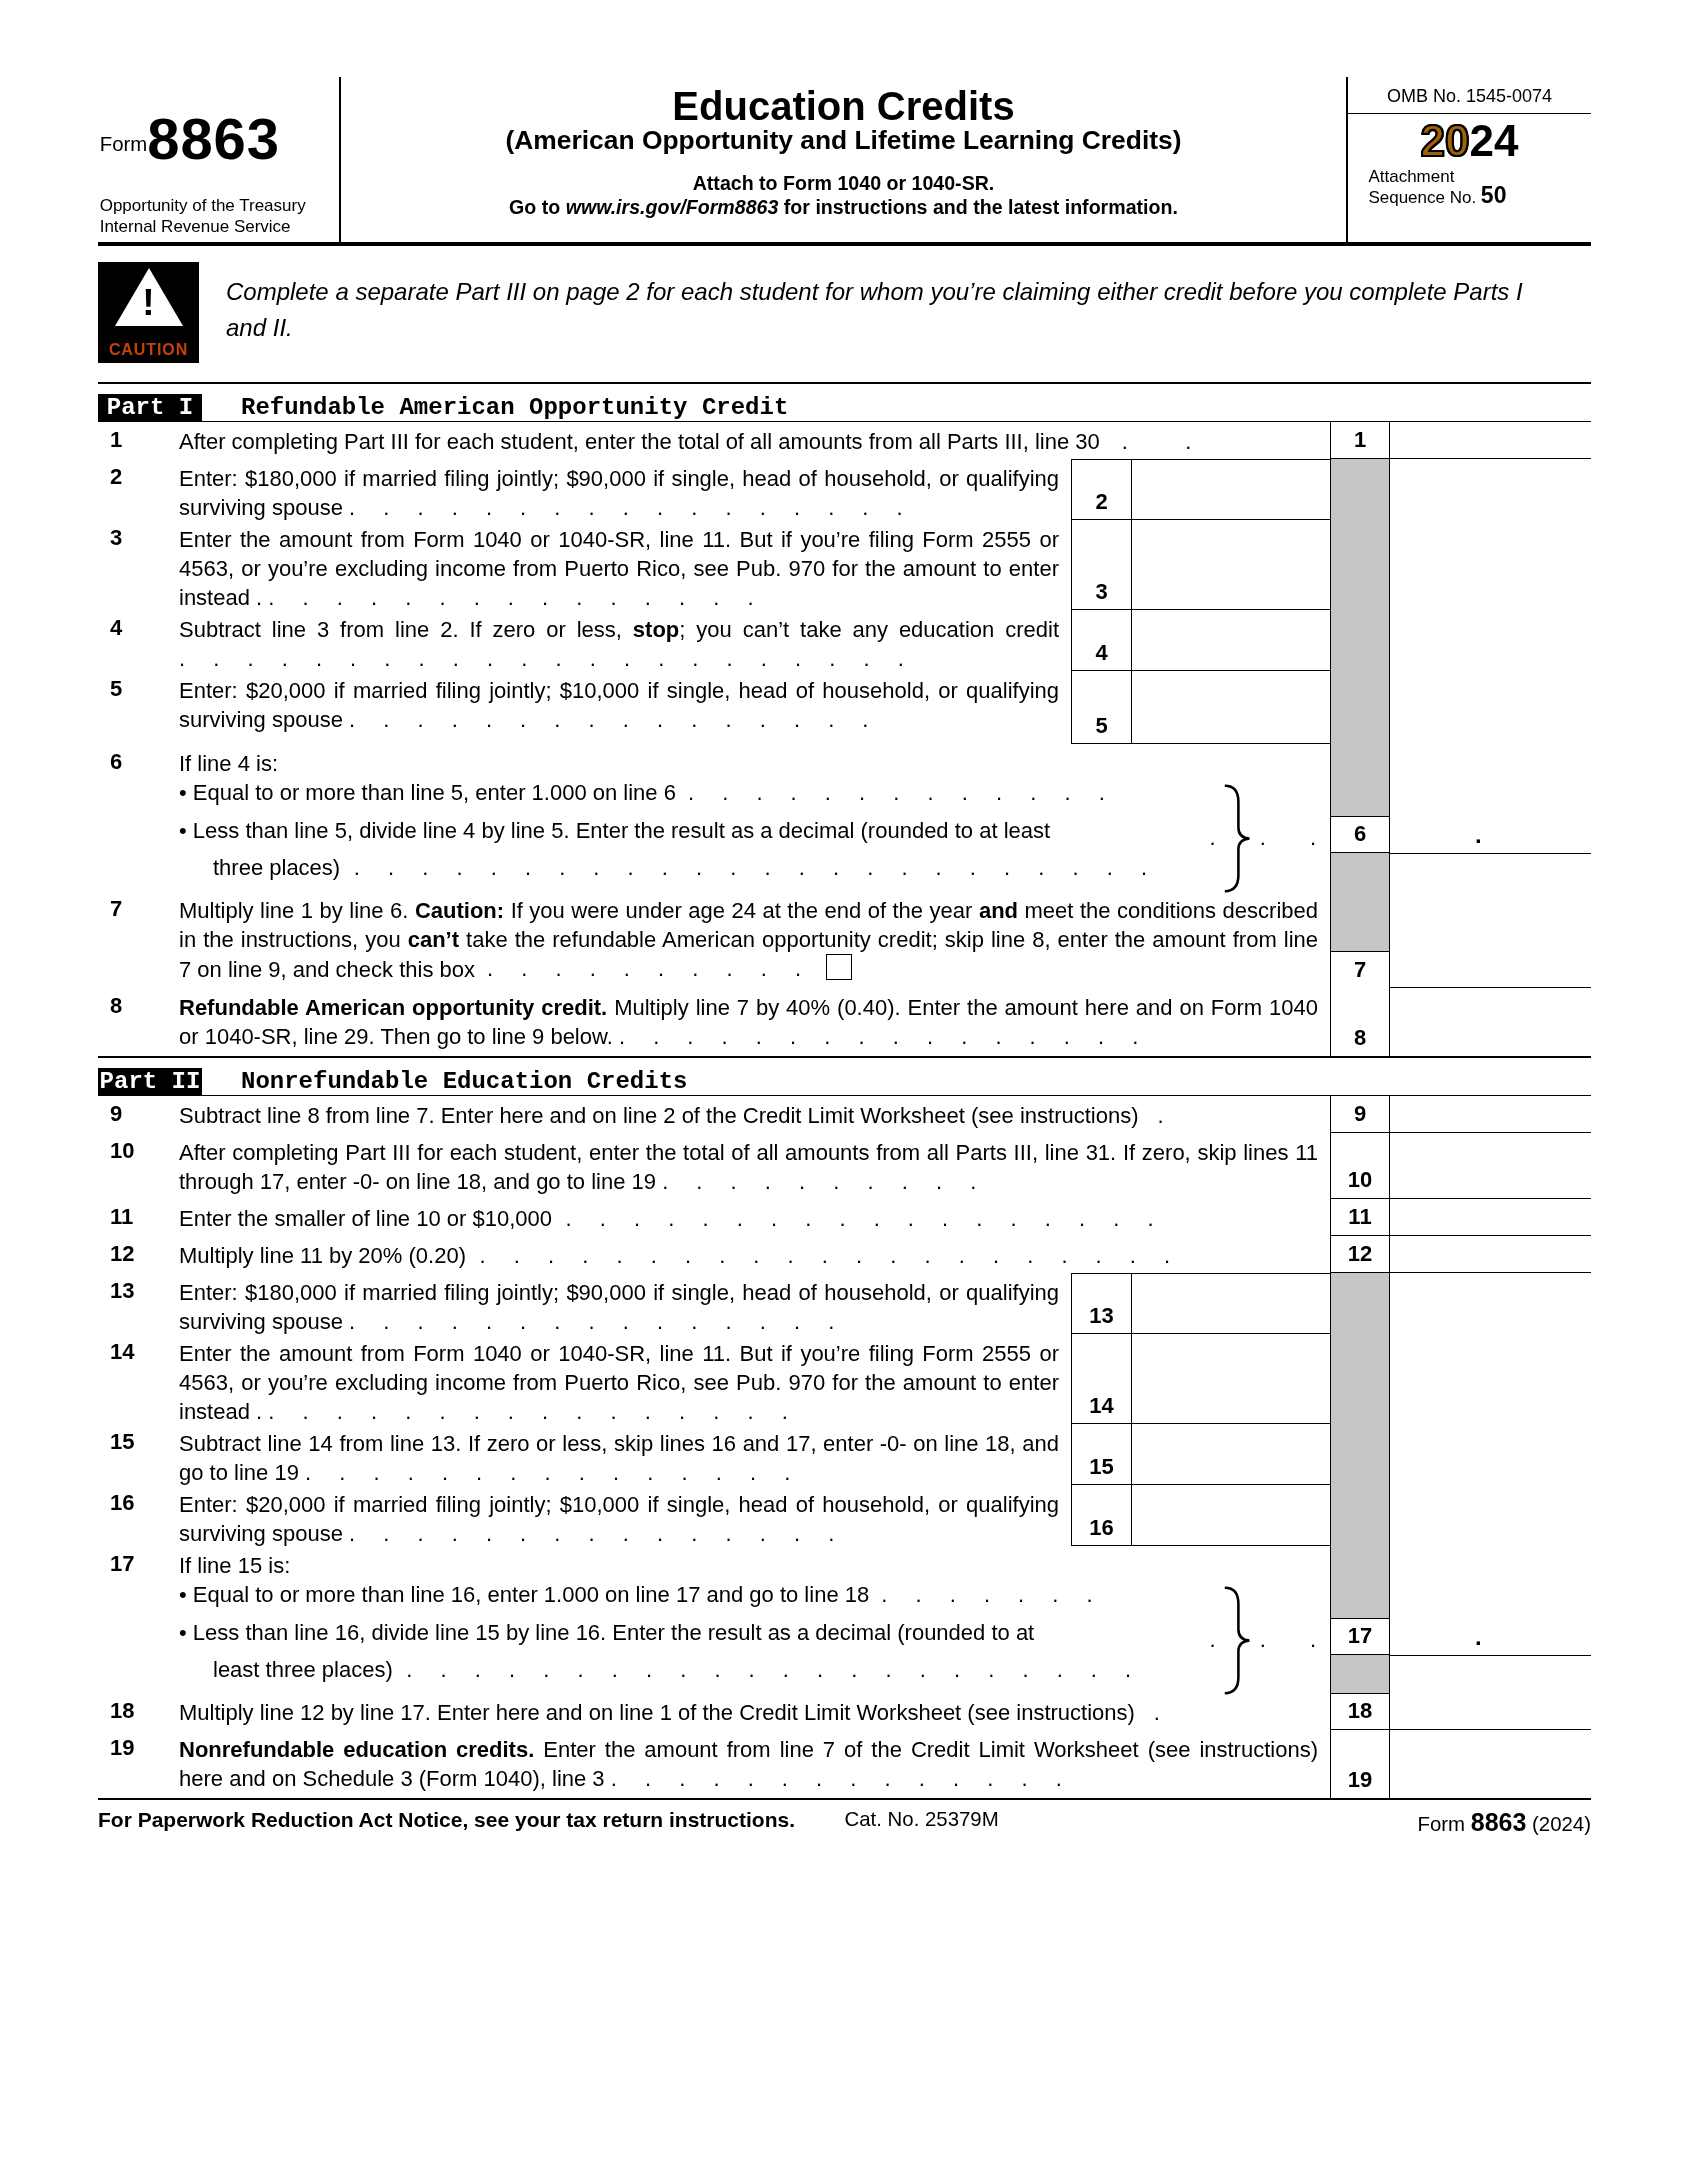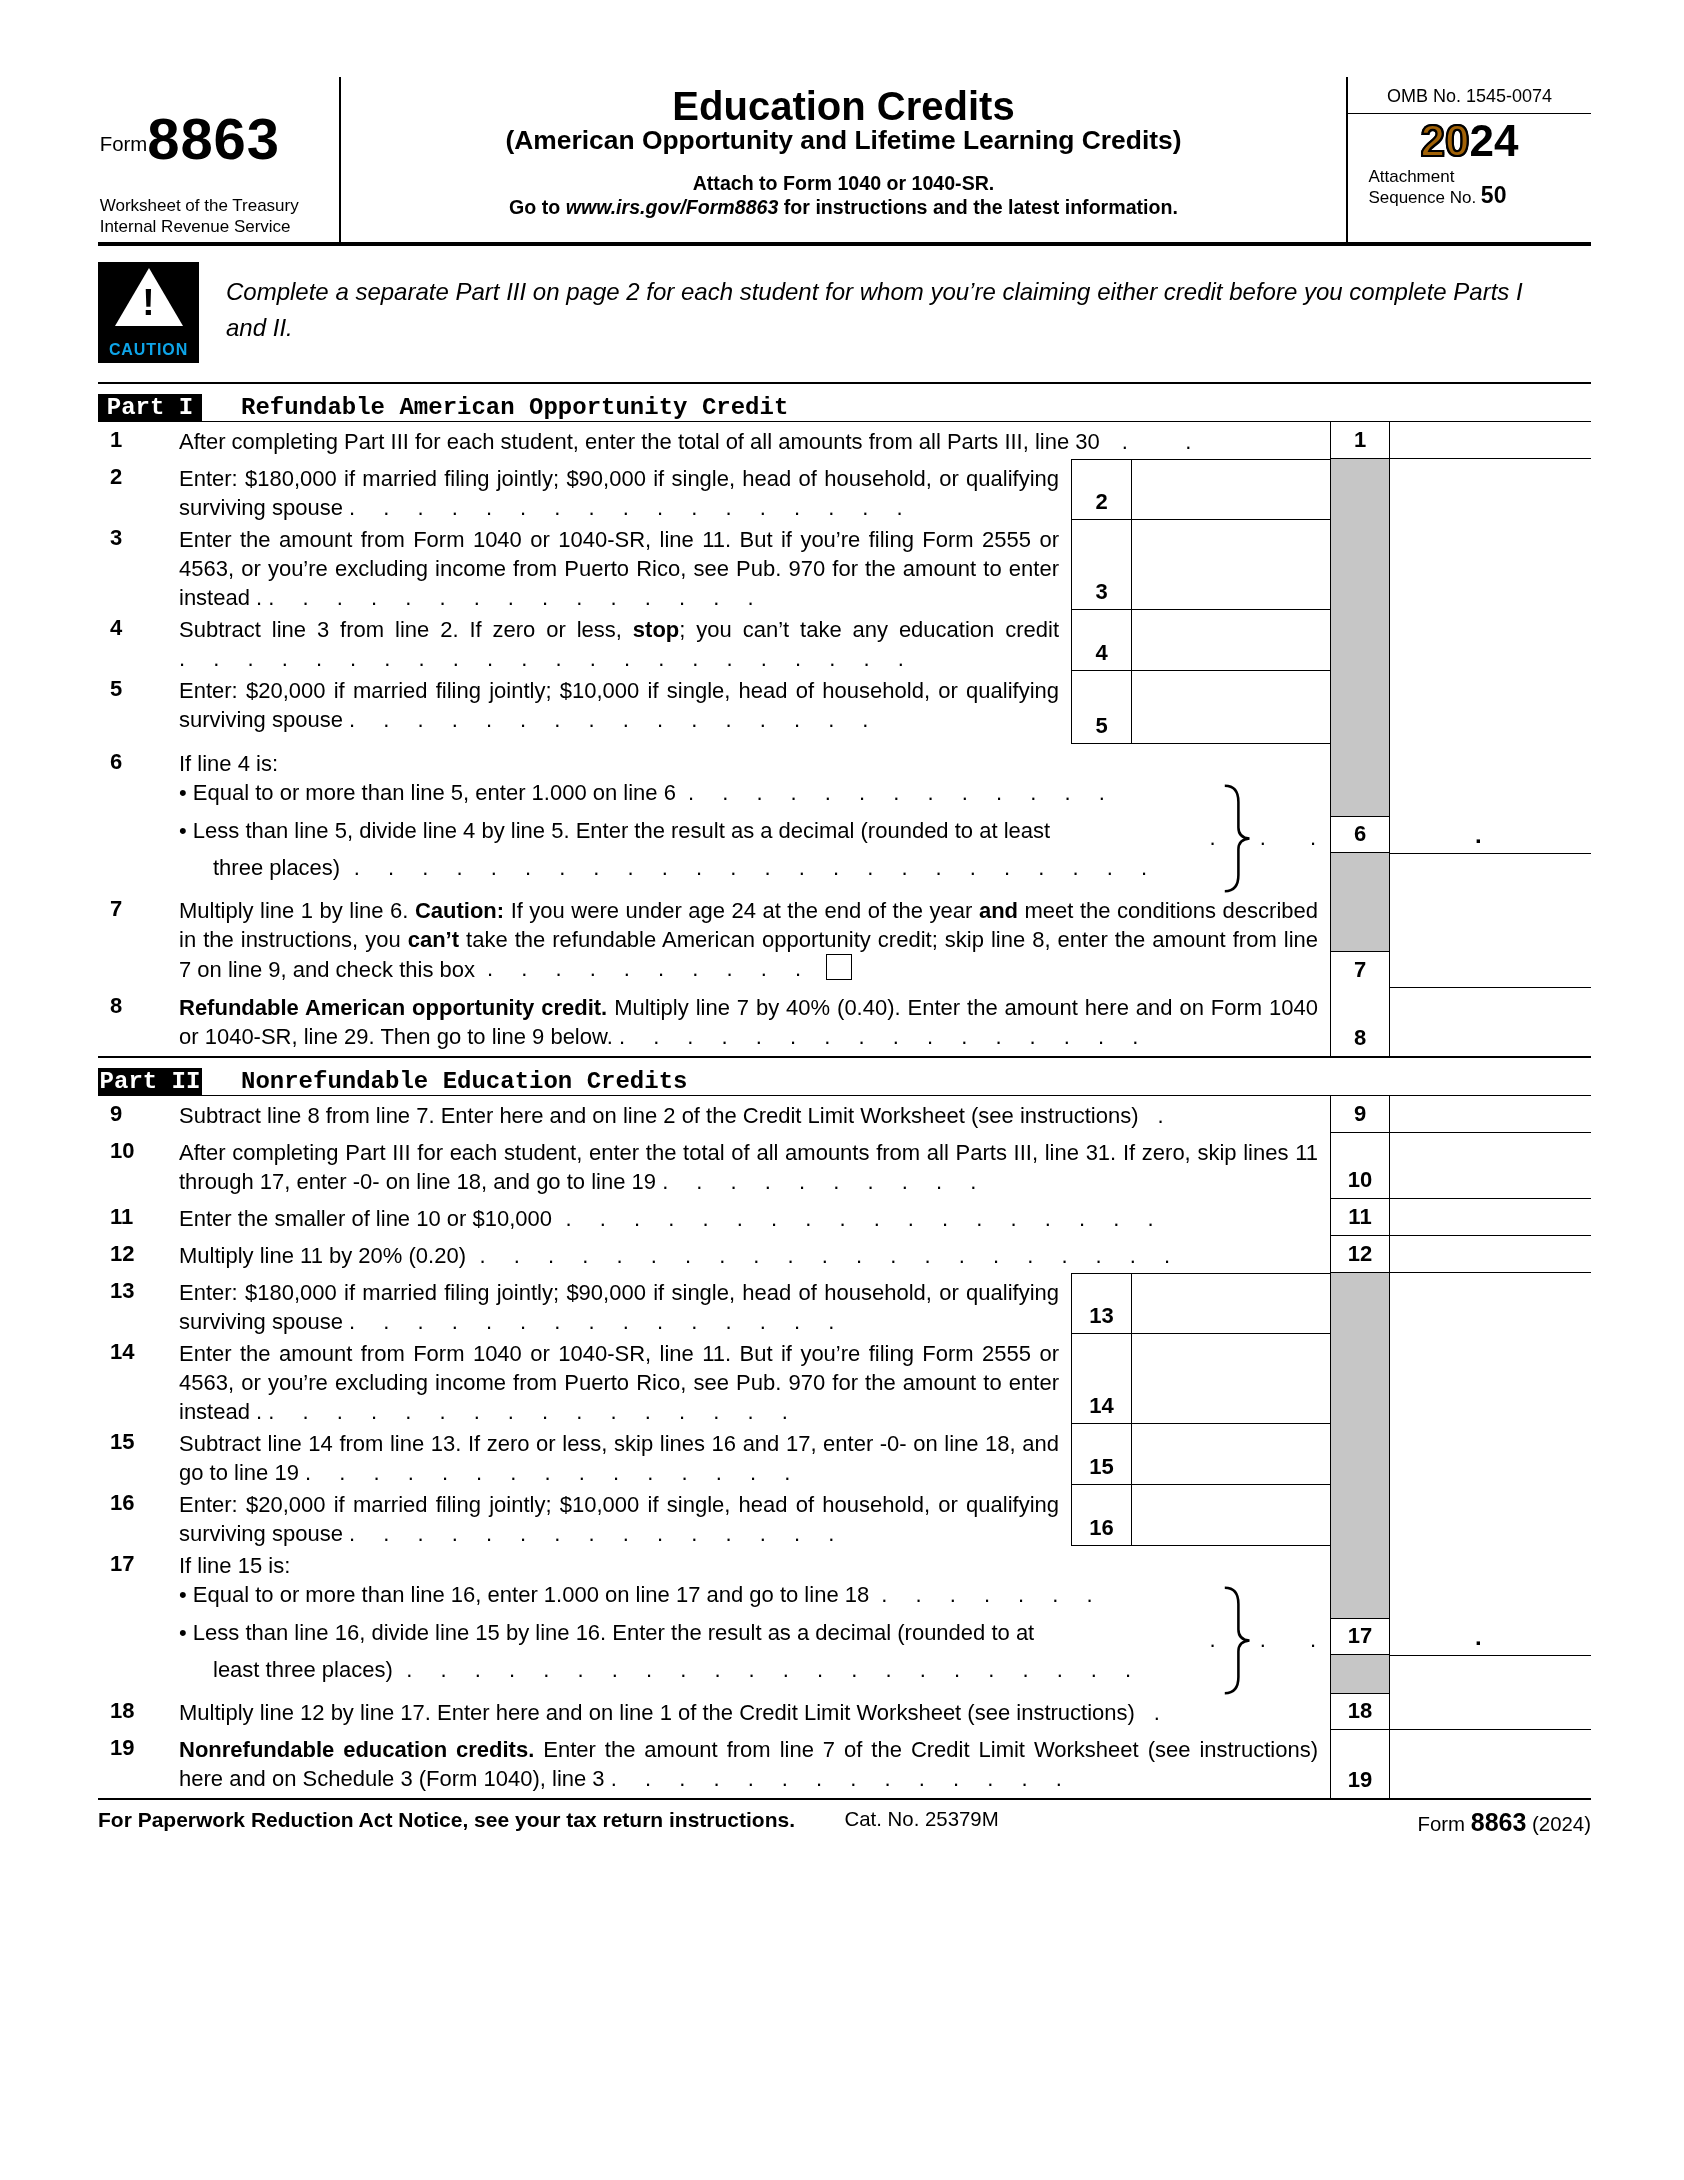--- a/index.html
+++ b/index.html
@@ -39,21 +39,21 @@
   .ssn-tick{position:absolute;width:1.7px;height:20.4px;background:#000;bottom:0;}
 
   
   .caution{display:flex;margin-top:15.3px;}
   .c-icon{width:101px;height:101px;background:#000;position:relative;flex:0 0 auic;}
   .c-tri{position:absolute;left:50%;top:6.8px;transform:translateX(-50%);
          width:0;height:0;border-left:34px solid transparent;border-right:34px solid transparent;
          border-bottom:58px solid #fff;}
   .c-bang{position:absolute;left:50%;top:20.4px;transform:translateX(-50%);
           font-size:37px;font-weight:bold;color:#000;line-height:41px;}
-  .c-word{position:absolute;left:0;right:0;bottom:3.4px;text-align:center;color:#0ea5e9;
+  .c-word{position:absolute;left:0;right:0;bottom:3.4px;text-align:center;color:#c2410c;
           font-size:16px;font-weight:bold;letter-spacing:0.9px;}
   .c-text{flex:1;font-size:24px;line-height:36px;font-style:italic;padding:12px 34px 0 27px;}
 
   
   .partbar{display:flex;align-items:flex-end;height:37px;border-top:2.6px solid #000;
            border-bottom:1.7px solid #000;margin-top:19px;box-sizing:content-box;font-family:Liberation Mono, monospace;}
   .partbar .plabel{width:104px;background:#000;color:#fff;font-size:24px;font-weight:bold;
                    display:flex;align-items:center;justify-content:center;}
   .partbar .ptitle{font-size:24px;font-weight:bold;display:flex;align-items:center;padding-left:39px;}
 
@@ -117,21 +117,21 @@
 <div class="page">
 <div class="content">
 
   <div class="hdr">
     <div class="hdr-left">
       <div class="form-line">
         <span class="form-word">Form</span>
         <span class="form-number">8863</span>
       </div>
       <div class="dept">
-        <div>Worksheet of the Treasury</div>
+        <div>Opportunity of the Treasury</div>
         <div>Internal Revenue Service</div>
       </div>
     </div>
     <div class="hdr-mid">
       <div class="t-title">Education Credits</div>
       <div class="t-sub">(American Opportunity and Lifetime Learning Credits)</div>
       <div class="t-attach">Attach to Form 1040 or 1040-SR.</div>
       <div class="t-goto"><span>Go to </span><span class="i">www.irs.gov/Form8863</span><span> for instructions and the latest information.</span></div>
     </div>
     <div class="hdr-right">

